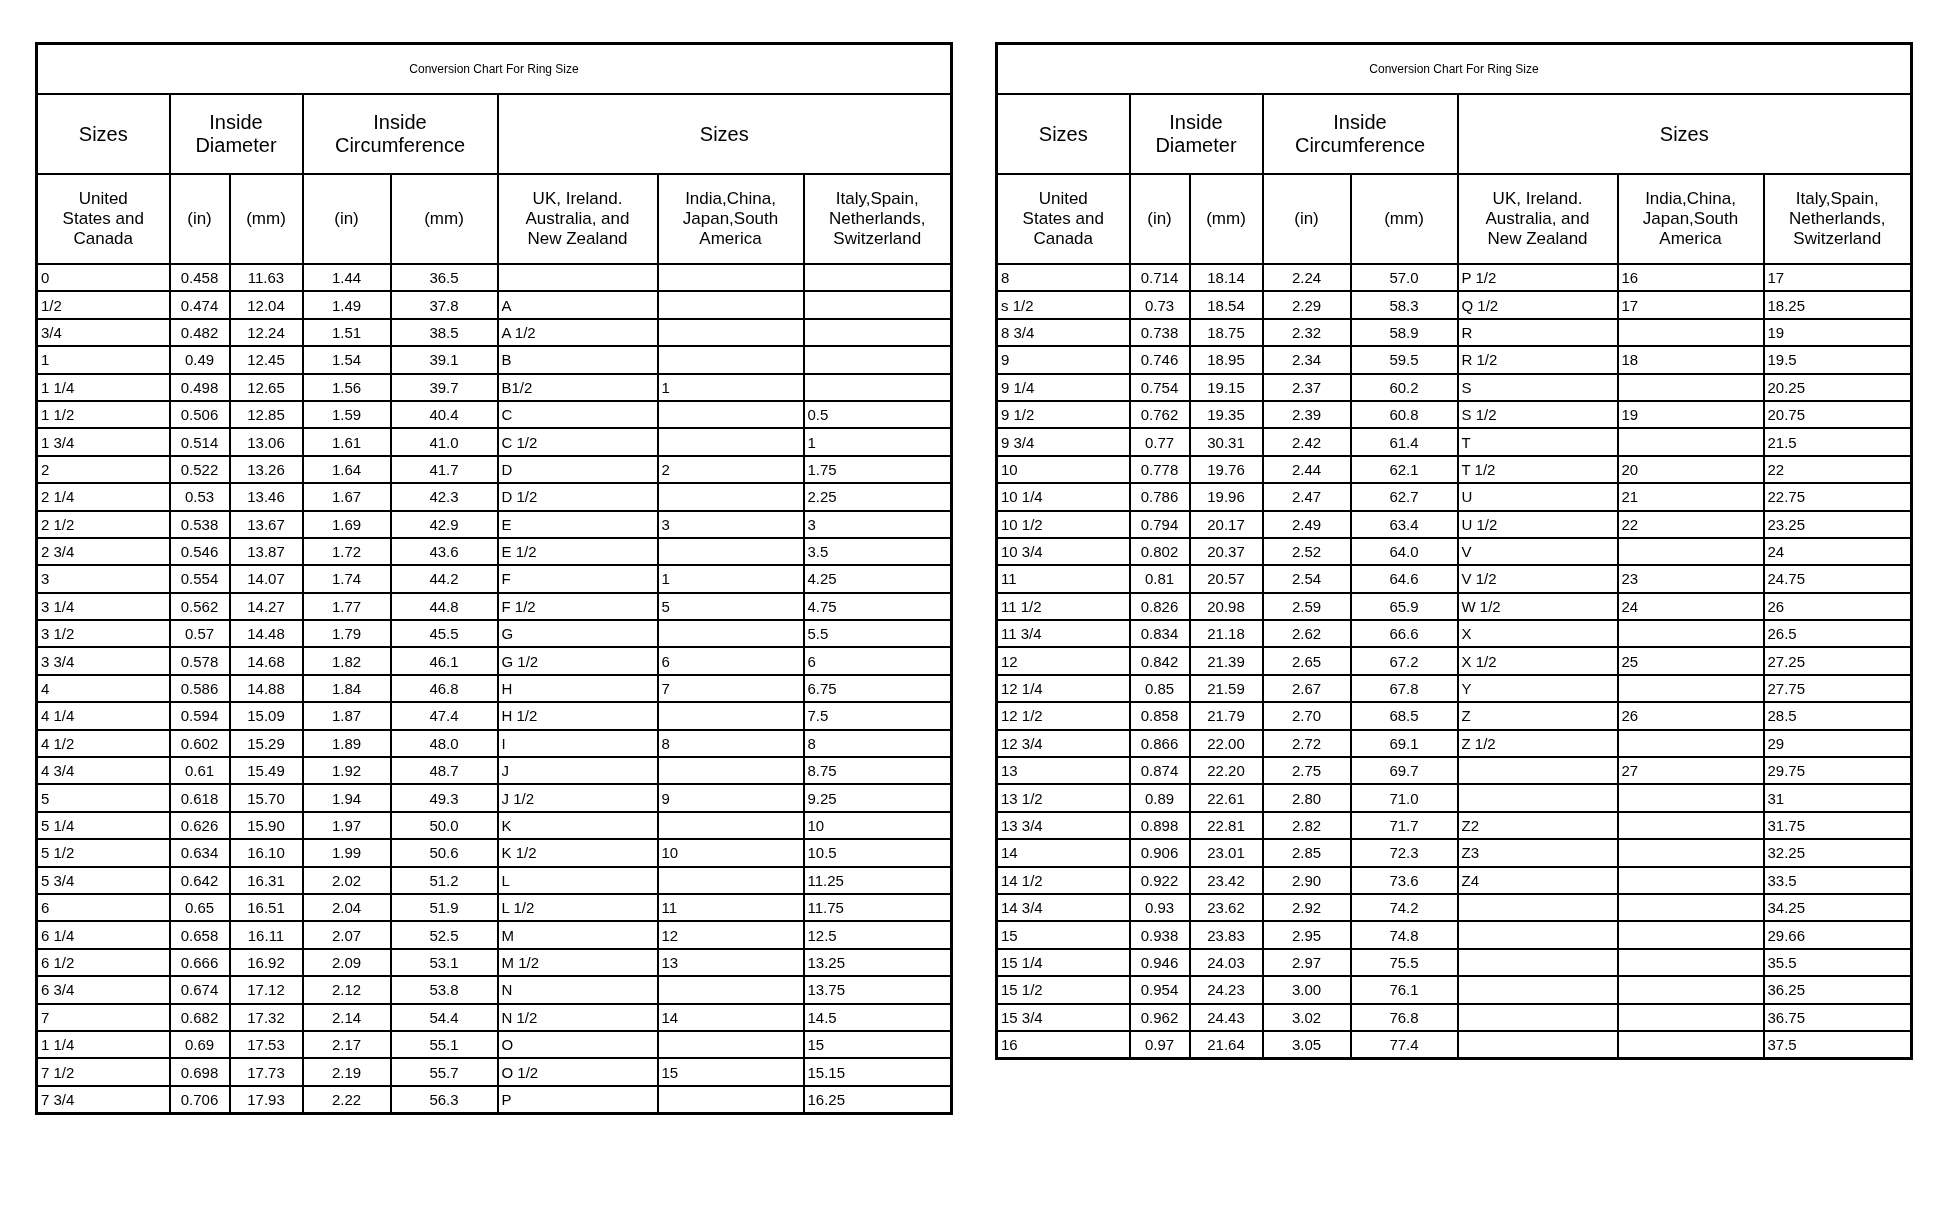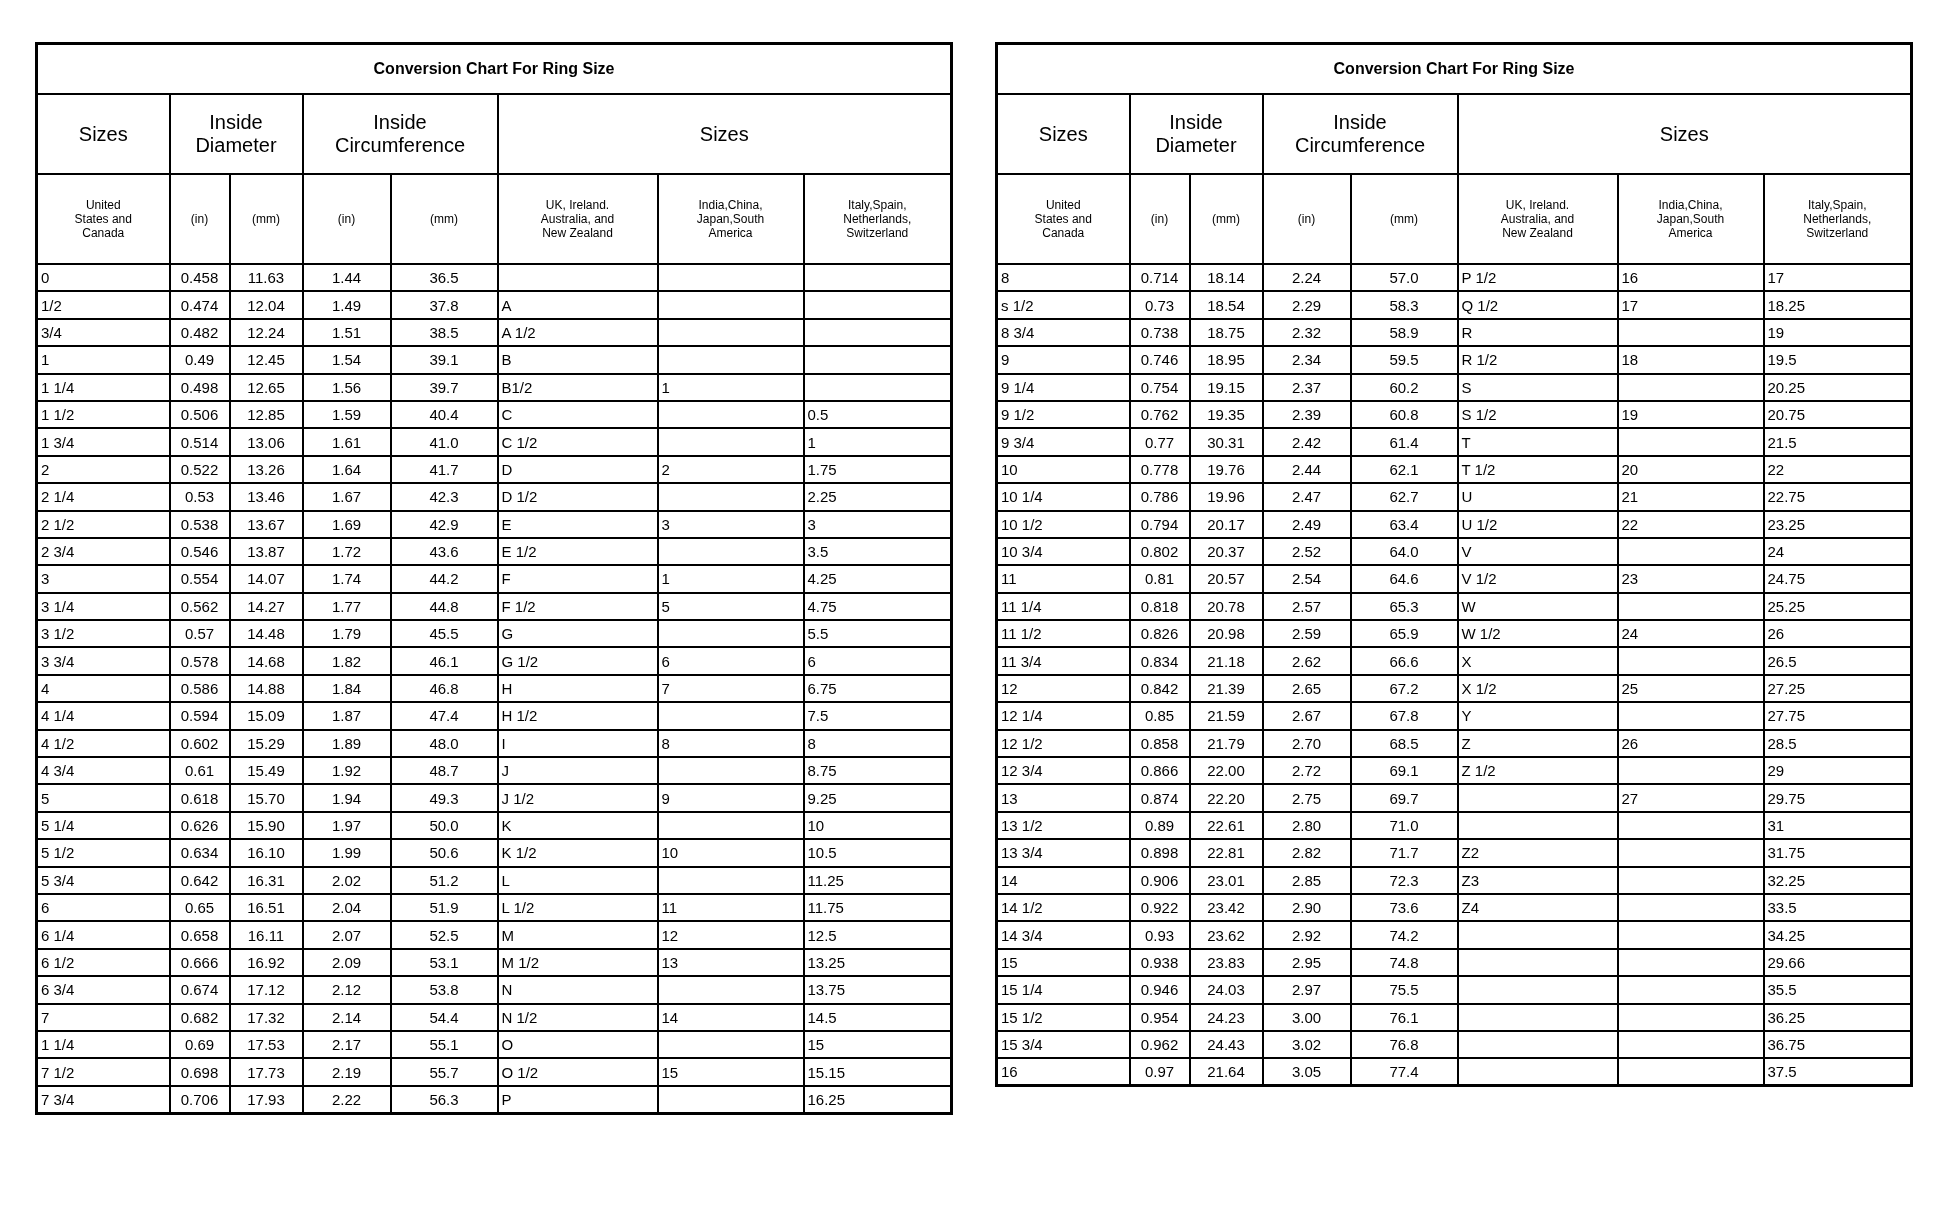--- a/index.html
+++ b/index.html
@@ -31,36 +31,36 @@
     border: 2px solid #000000;
     padding: 0;
     overflow: hidden;
     color: #000000;
     background: #ffffff;
   }
   table.ring-table { border: 3px solid #000000; }
 
   tr.title-row th {
     height: 48px;
-    font-size: 16px;
-    font-weight: 700;
+    font-size: 12px;
+    font-weight: 400;
     text-align: center;
     vertical-align: middle;
   }
   tr.group-row th {
     height: 78px;
     font-size: 20px;
     font-weight: 400;
     text-align: center;
     vertical-align: middle;
     white-space: pre-line;
   }
   tr.sub-row th {
     height: 88px;
-    font-size: 12px;
+    font-size: 17px;
     font-weight: 400;
     text-align: center;
     vertical-align: middle;
     white-space: pre-line;
   }
   tbody tr { height: 27.4px; }
   tbody td {
     font-size: 15px;
     vertical-align: middle;
     white-space: nowrap;
@@ -601,30 +601,20 @@
           <td class="c0">11</td>
           <td class="c1">0.81</td>
           <td class="c2">20.57</td>
           <td class="c3">2.54</td>
           <td class="c4">64.6</td>
           <td class="c5">V 1/2</td>
           <td class="c6">23</td>
           <td class="c7">24.75</td>
         </tr>
         <tr>
-          <td class="c0">11 1/4</td>
-          <td class="c1">0.818</td>
-          <td class="c2">20.78</td>
-          <td class="c3">2.57</td>
-          <td class="c4">65.3</td>
-          <td class="c5">W</td>
-          <td class="c6"></td>
-          <td class="c7">25.25</td>
-        </tr>
-        <tr>
           <td class="c0">11 1/2</td>
           <td class="c1">0.826</td>
           <td class="c2">20.98</td>
           <td class="c3">2.59</td>
           <td class="c4">65.9</td>
           <td class="c5">W 1/2</td>
           <td class="c6">24</td>
           <td class="c7">26</td>
         </tr>
         <tr>

